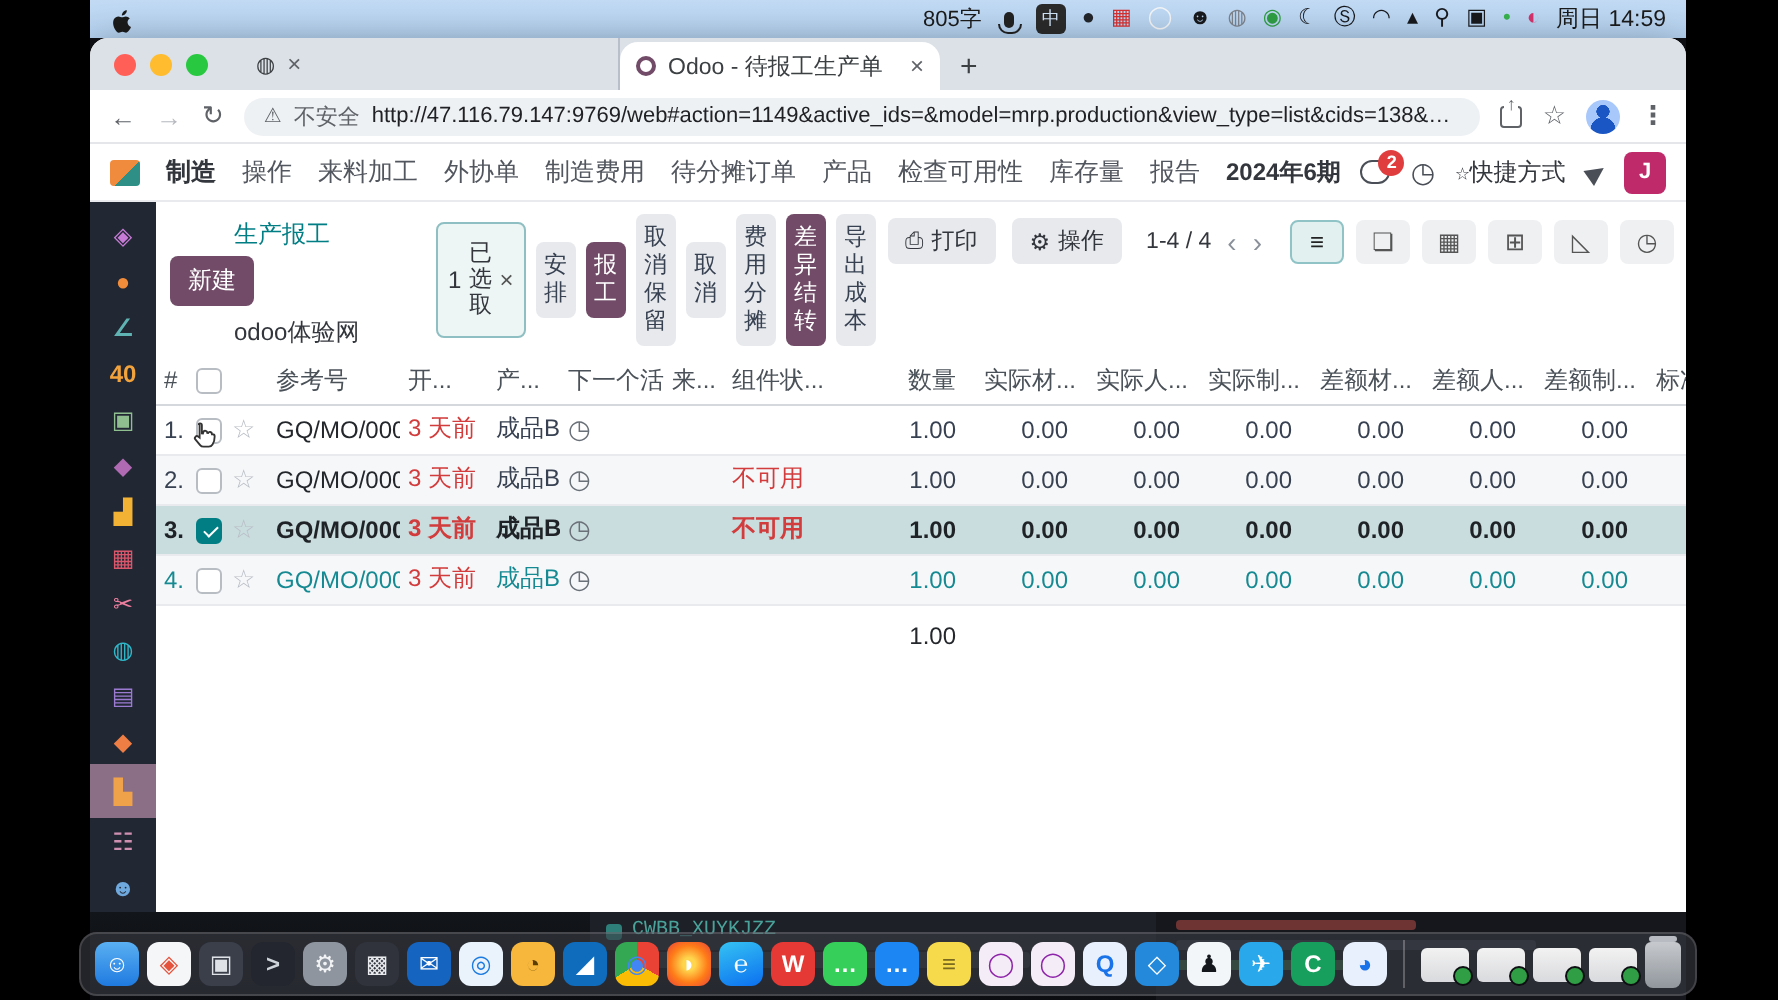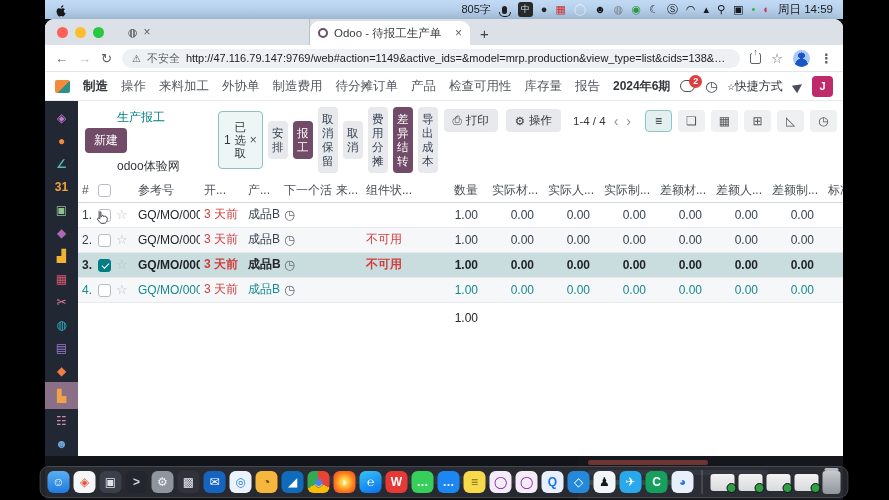--- a/index.html
+++ b/index.html
@@ -265,21 +265,21 @@
         <div class="app-ic">
               <span style="color: rgb(199, 123, 214);">◈</span>
             </div>
             <div class="app-ic">
               <span style="color: rgb(240, 140, 58);">●</span>
             </div>
             <div class="app-ic">
               <span style="color: rgb(95, 179, 179);">∠</span>
             </div>
             <div class="app-ic">
-              <span style="color: rgb(242, 163, 60);">31</span>
+              <span style="color: rgb(242, 163, 60);">40</span>
             </div>
             <div class="app-ic">
               <span style="color: rgb(143, 191, 143);">▣</span>
             </div>
             <div class="app-ic">
               <span style="color: rgb(176, 106, 179);">◆</span>
             </div>
             <div class="app-ic">
               <span style="color: rgb(242, 178, 52);">▟</span>
             </div>
@@ -484,20 +484,24 @@
                 </tr>
               </tfoot>
             </table>
           </div>
         </main>
       </div>
     </div>
   </div>
 
   <div class="desktop">
+    <div class="bg-win">
+      <span class="sq"></span>
+      <span class="txt">CWBB_XUYKJZZ</span>
+    </div>
     <div class="bg-win2"></div>
     <div class="bg-panel">
       <div class="bg-row red"></div>
       <div class="bg-row gray"></div>
       <div class="bg-row green"></div>
     </div>
     <div class="dock">
       <span style="display:flex;gap:4px;align-items:center;">
 
       <span class="dk" style="background: linear-gradient(rgb(90, 176, 242), rgb(31, 122, 224)); color: rgb(255, 255, 255);">☺</span>

